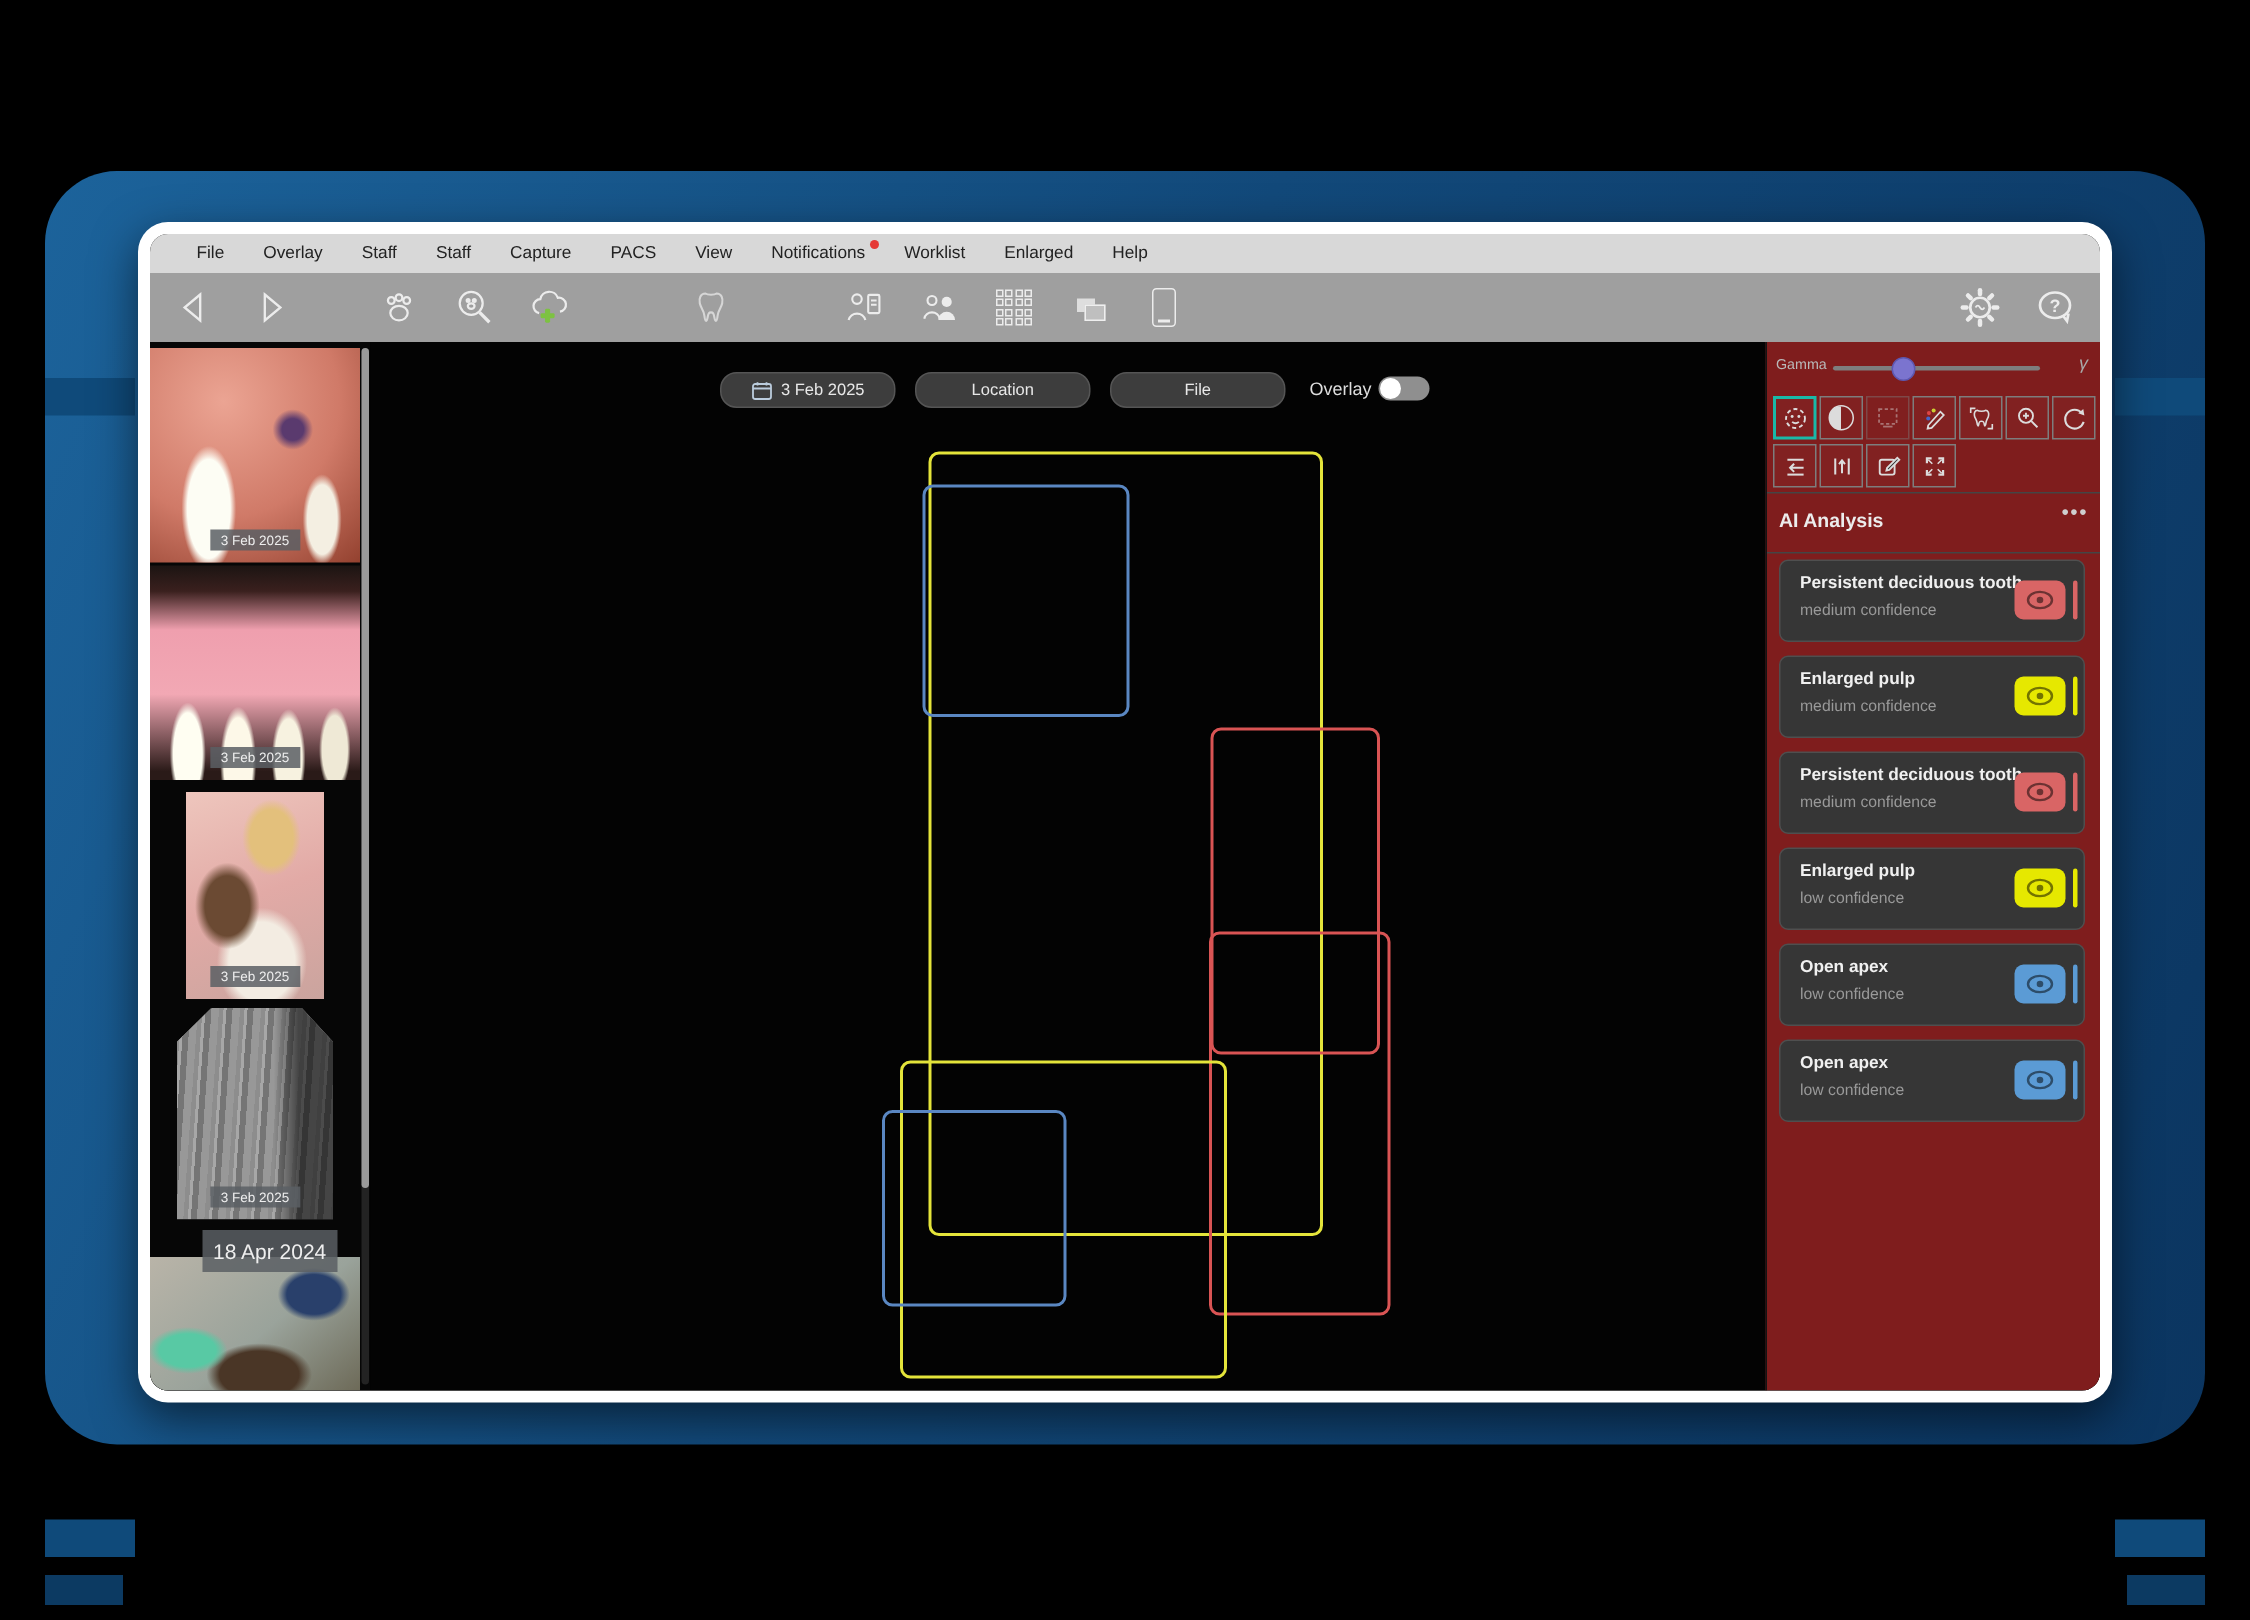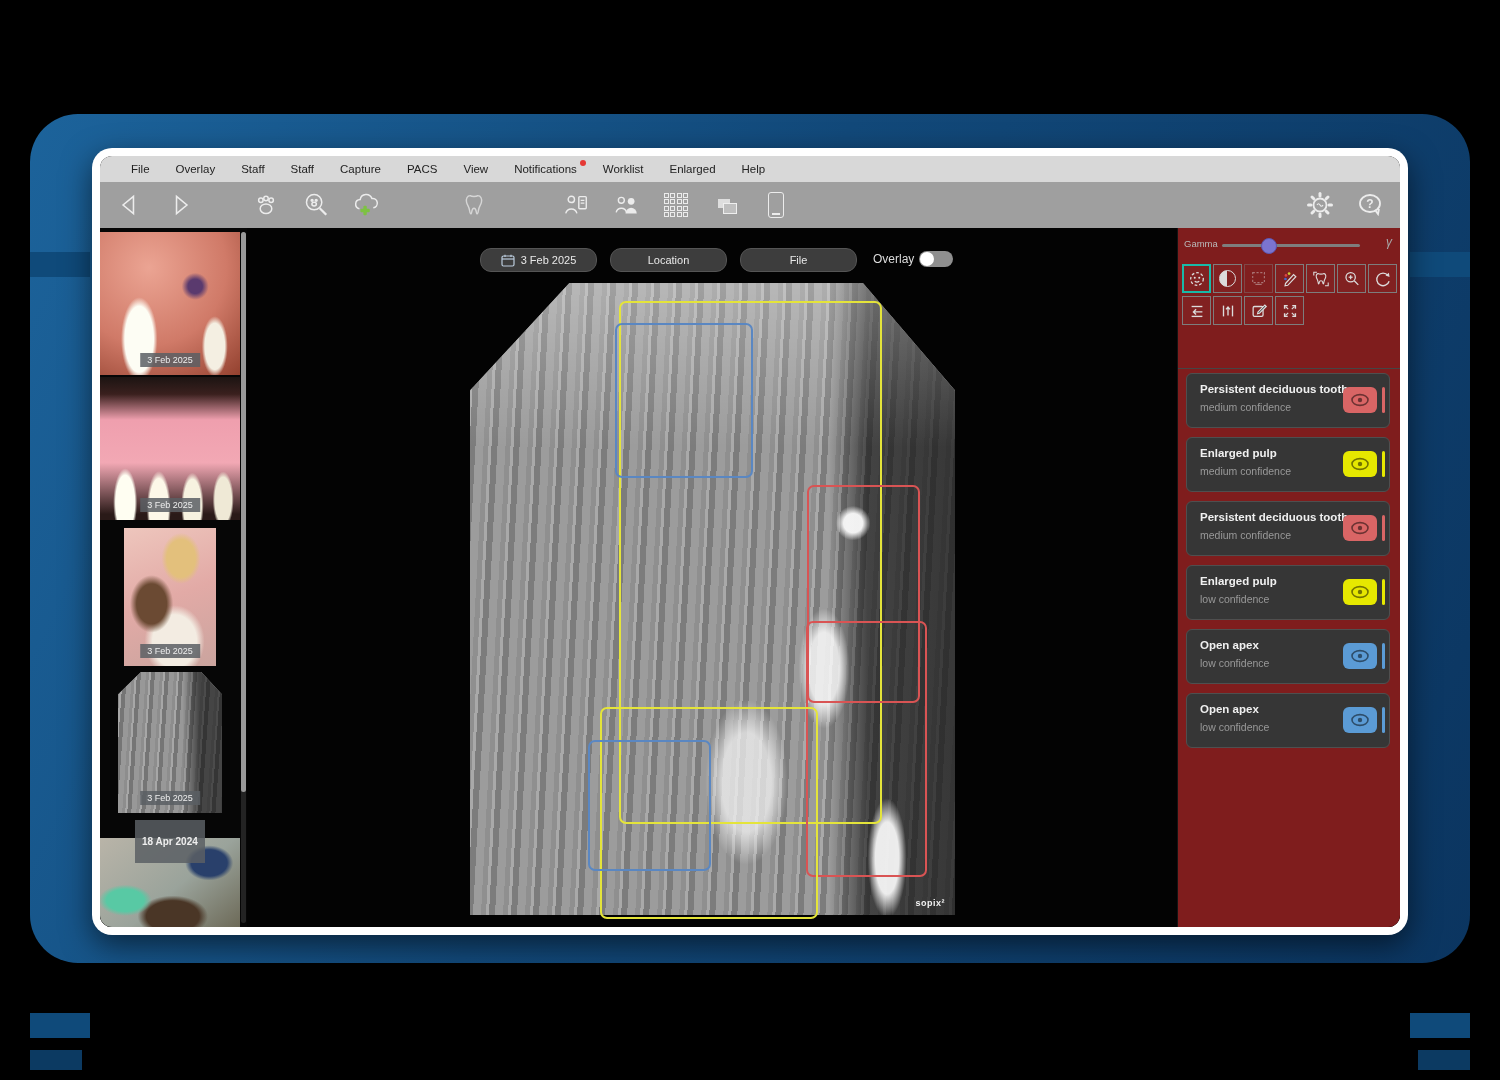--- a/index.html
+++ b/index.html
@@ -67,21 +67,21 @@
      clip-path:polygon(22% 0,80% 0,100% 16%,100% 100%,0 100%,0 16%);
      background:linear-gradient(90deg,rgba(0,0,0,0) 62%,rgba(0,0,0,.55) 78%),
                 repeating-linear-gradient(94deg,#8d8d8d 0 3px,#a7a7a7 3px 5px,#757575 5px 9px,#989898 9px 14px),
                 linear-gradient(#909090,#7f7f7f);}
   .thumb5{left:0;top:610px;width:140px;height:89px;
      background:radial-gradient(ellipse 30px 22px at 78% 28%,#29406b 0 60%,rgba(41,64,107,0) 80%),
                 radial-gradient(ellipse 34px 20px at 18% 70%,#58c9a4 0 55%,rgba(88,201,164,0) 78%),
                 radial-gradient(ellipse 44px 26px at 52% 88%,#4a3626 0 60%,rgba(74,54,38,0) 80%),
                 linear-gradient(140deg,#b9b4a8 0%,#9aa39b 55%,#6d6a58 100%);}
   .tlabel-top{position:absolute;left:35px;top:592px;background:rgba(90,95,100,.85);color:#eee;
-        font-size:10px;padding:16px 7px;white-space:nowrap;z-index:3;font-weight:bold;}
+        font-size:14px;padding:6px 7px;white-space:nowrap;z-index:3;}
   .side-scroll{position:absolute;right:1px;top:4px;width:5px;height:691px;background:#232323;border-radius:3px;}
   .side-scroll .sthumb{position:absolute;left:0;top:0;width:5px;height:560px;background:#9a9a9a;border-radius:3px;}
 
   
   .viewer{flex:1;position:relative;background:#030303;min-width:0;}
   .vbtn{position:absolute;top:20px;height:22px;width:115px;border-radius:11px;background:#3d3d3d;border:1px solid #555;
         color:#e8e8e8;font-size:11px;display:flex;align-items:center;justify-content:center;gap:6px;cursor:pointer;
         font-family:"Liberation Sans",sans-serif;}
   .vb-date{left:233px;} .vb-loc{left:363px;} .vb-notes{left:493px;}
   .ov-label{position:absolute;left:626px;top:24px;color:#ddd;font-size:12px;}
@@ -351,23 +351,20 @@
             <span>Location</span>
           </div>
           <div class="vbtn vb-notes">
             <span>File</span>
           </div>
           <span class="ov-label">Overlay</span>
           <div class="switch">
               <div class="knob"></div>
             </div>
 
-          <div class="xray">
-            <span class="watermark">sopix²</span>
-          </div>
           <div style="position:absolute;inset:0;pointer-events:none;">
               <div class="bbox" style="left: 372px; top: 73px; width: 259px; height: 519px; border-color: rgb(228, 228, 58);"></div>
               <div class="bbox" style="left: 368px; top: 95px; width: 134px; height: 151px; border-color: rgb(90, 135, 194);"></div>
               <div class="bbox" style="left: 560px; top: 257px; width: 109px; height: 214px; border-color: rgb(217, 84, 84);"></div>
               <div class="bbox" style="left: 559px; top: 393px; width: 117px; height: 252px; border-color: rgb(217, 84, 84);"></div>
               <div class="bbox" style="left: 353px; top: 479px; width: 214px; height: 208px; border-color: rgb(228, 228, 58);"></div>
               <div class="bbox" style="left: 341px; top: 512px; width: 119px; height: 127px; border-color: rgb(90, 135, 194);"></div>
             </div>
         </main>
 
@@ -448,20 +445,24 @@
                 </svg>
             </div>
             <div class="pbtn">
               <svg width="18" height="18" viewBox="0 0 20 20" fill="none" stroke="#dcdcdc" stroke-width="1.6">
                 <path d="M4 7.5 L4 4 L7.5 4 M12.5 4 L16 4 L16 7.5 M16 12.5 L16 16 L12.5 16 M7.5 16 L4 16 L4 12.5"></path>
                 <path d="M5 5 L8 8 M15 5 L12 8 M15 15 L12 12 M5 15 L8 12" stroke-width="1.2"></path>
                 </svg>
             </div>
           </div>
 
+          <div class="panel-header">
+            <span class="panel-title">AI Analysis</span>
+            <span class="panel-menu">•••</span>
+          </div>
 
           <div class="findings">
 
               <div class="finding" style="top: 4px;">
                 <div class="f-title">Persistent deciduous tooth</div>
                 <div class="f-conf">medium confidence</div>
                 <button class="f-eye" style="background: rgb(217, 101, 101);">
                   <svg width="20" height="14" viewBox="0 0 20 14">
                     <ellipse cx="10" cy="7" rx="8" ry="5.4" fill="none" stroke="currentColor" stroke-width="1.6"></ellipse>
                     <circle cx="10" cy="7" r="2.2" fill="currentColor"></circle>

